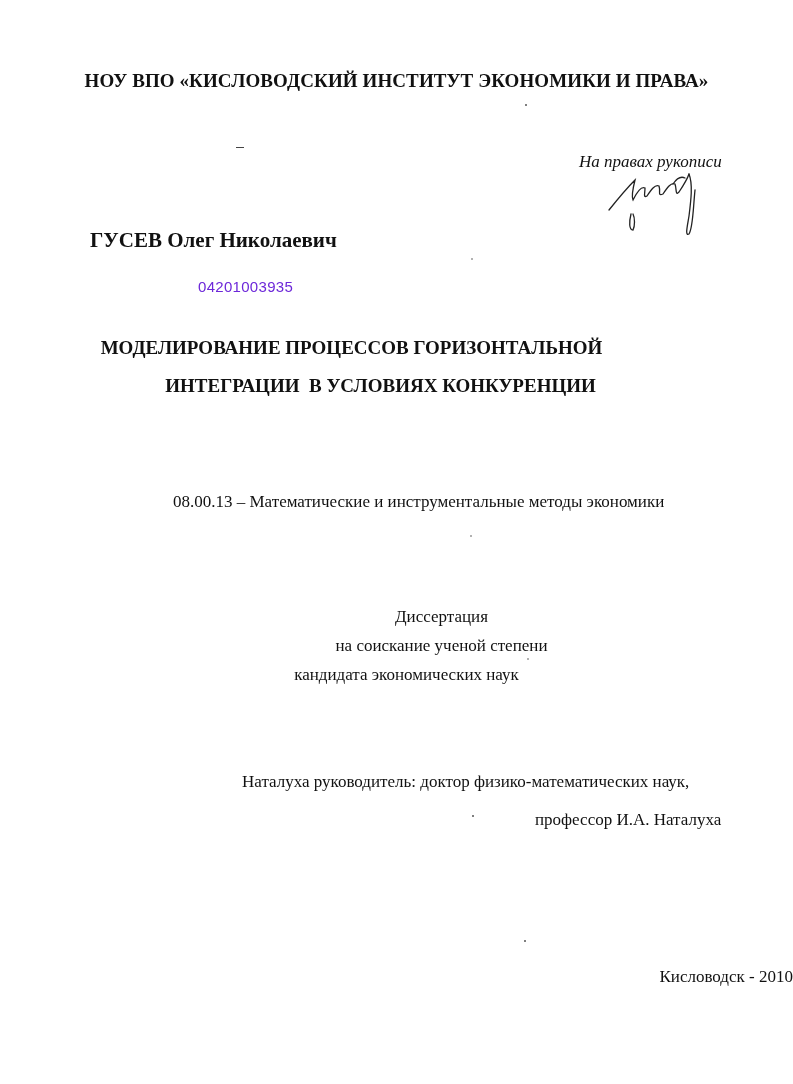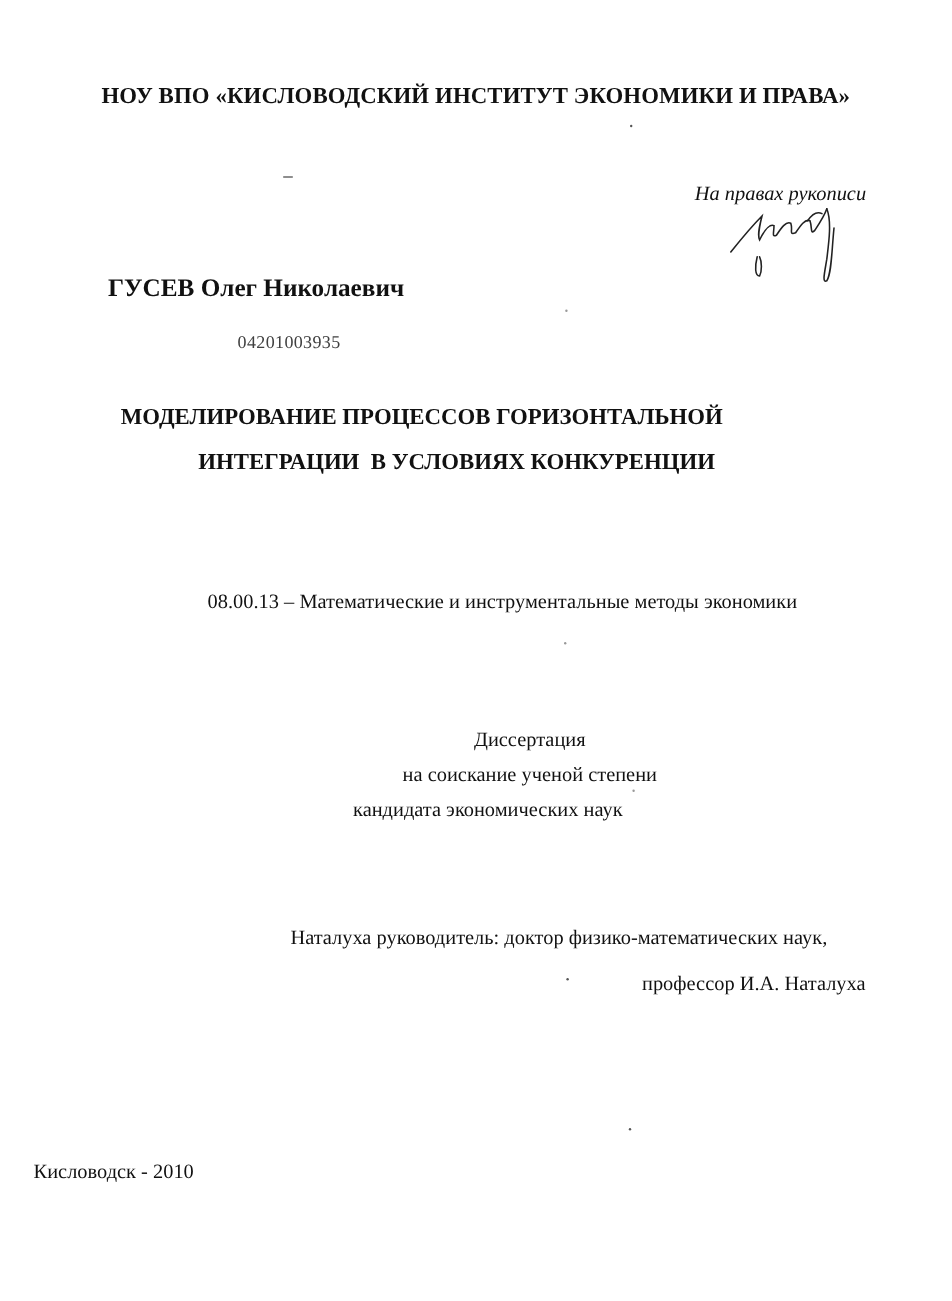--- a/index.html
+++ b/index.html
@@ -26,22 +26,22 @@
     }
     .signature {
       top: 170px; left: 605px; width: 110px; height: 70px;
     }
     .author {
       top: 228px; left: 0; width: 793px; text-align: left;
       font-size: 21px; font-weight: bold; padding-left: 90px; box-sizing: border-box;
     }
     .code {
       top: 278px; left: 198px;
-      font-family: Liberation Serif, serif;
-      font-size: 15px; letter-spacing: 0.3px; color: #404040;
+      font-family: Liberation Sans, sans-serif;
+      font-size: 15px; letter-spacing: 0.3px; color: #6d28d9;
     }
     .title1 {
       top: 337px; left: 0; width: 655px; text-align: center;
       font-size: 19px; font-weight: bold; padding-left: 48px; box-sizing: border-box;
     }
     .title2 {
       top: 375px; left: 0; width: 713px; text-align: center;
       font-size: 19px; font-weight: bold; padding-left: 48px; box-sizing: border-box;
     }
     .specialty {
@@ -55,21 +55,21 @@
     .diss { top: 607px; }
     .degree1 { top: 636px; }
     .degree2 { top: 665px; padding-left: 20px; }
     .advisor1 {
       top: 772px; left: 242px; font-size: 17px;
     }
     .advisor2 {
       top: 810px; left: 535px; font-size: 17px; font-family: Liberation Serif, serif;
     }
     .city {
-      top: 967px; left: 0; width: 793px; text-align: left;
+      top: 967px; left: 0; width: 793px; text-align: right;
       font-size: 17px; padding-left: 28px; box-sizing: border-box;
     }
     .speck {
       position: absolute; background: #555; border-radius: 50%;
     }
     .dash-mark {
       position: absolute; top: 147px; left: 236px; width: 8px; height: 1px; background: #444;
     }
   </style>
 </head>

